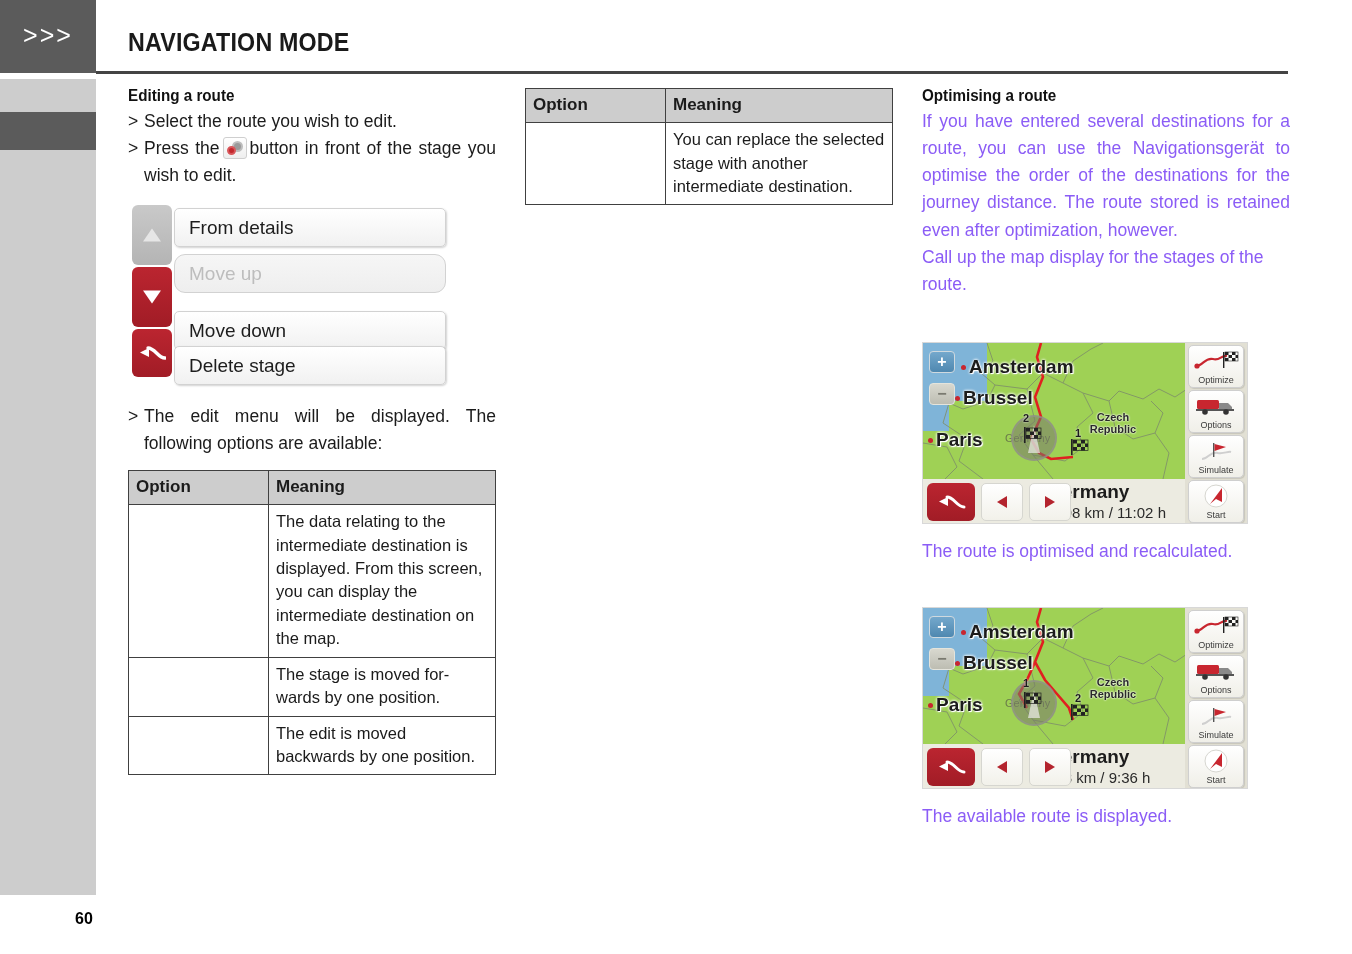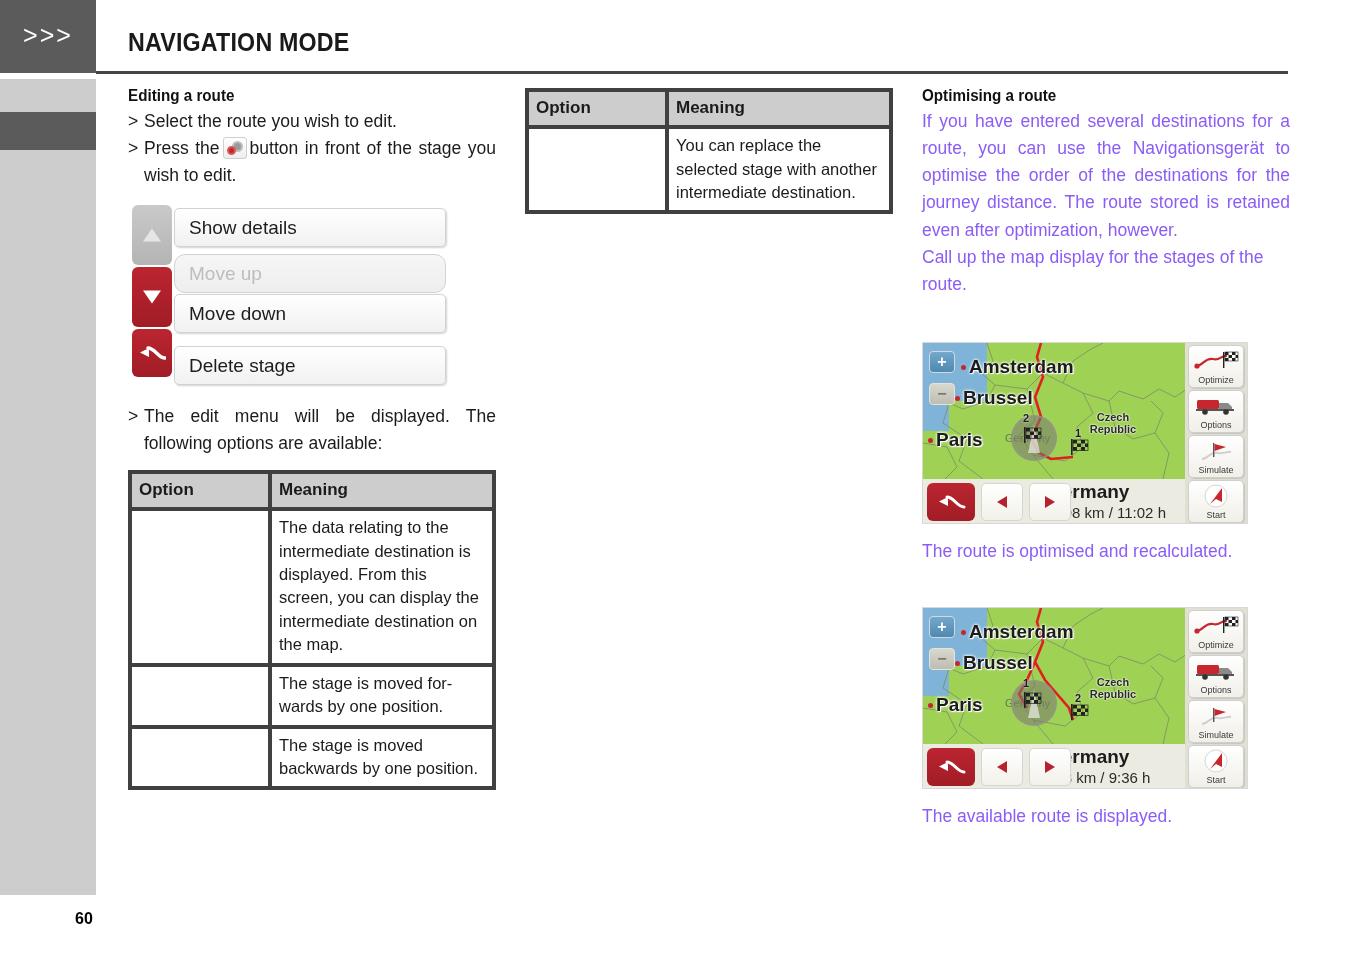--- a/index.html
+++ b/index.html
@@ -73,21 +73,21 @@
   .inline-btn .g1, .inline-btn .g2 { position: absolute; border-radius: 50%; }
   .inline-btn .g1 { width: 11px; height: 11px; right: 3px; top: 3px; background: #9a9a9a; border: 2px solid #bdbdbd; }
   .inline-btn .g2 { width: 9px; height: 9px; left: 3px; bottom: 3px; background: #c2272d; border: 2px solid #d9565a; }
 
   
   table.opt {
     border-collapse: collapse;
     font-size: 16.5px; color: #1b1b1b; font-weight: 300;
   }
   table.opt th, table.opt td {
-    border: 4px solid #404040; vertical-align: top;
+    border: 1px solid #404040; vertical-align: top;
     padding: 5px 7px 6px 7px; line-height: 1.42;
   }
   table.opt th {
     background: #cdcdcd; font-weight: 700; font-size: 17px; text-align: left;
     font-stretch: condensed; padding-top: 4px; padding-bottom: 5px;
   }
   td.opt-cell { }
 
   
   .menu-shot { position: absolute; width: 330px; height: 185px; }
@@ -194,26 +194,26 @@
       <span class="tri tri-dn"></span>
     </div>
     <div class="mbtn red" style="top:126px; height:48px;">
       <svg class="arrow-back" viewBox="0 0 28 14">
         <path d="M27 12 C20 12 17 2 10 2 L10 2" stroke="#ffffff" stroke-width="3.4" fill="none" stroke-linecap="round"></path>
         <path d="M11 2 L11 11 L2 6.5 Z" fill="#ffffff"></path>
       </svg>
     </div>
 
     <div class="menu-row" style="top:5px;">
-      <span>Show details</span>
+      <span>From details</span>
     </div>
     <div class="menu-row dim" style="top:51px;border-radius:11px;">
       <span>Move up</span>
     </div>
-    <div class="menu-row" style="top:91px;">
+    <div class="menu-row" style="top:108px;">
       <span>Move down</span>
     </div>
     <div class="menu-row" style="top:143px;">
       <span>Delete stage</span>
     </div>
   </div>
 
   <div class="col" style="left:128px; top:403px; width:368px;">
     <div class="bullet">
       <span class="mk">&gt;</span>
@@ -232,21 +232,21 @@
       <tr>
         <td class="opt-cell"></td>
         <td>The data relating to the intermediate destination is displayed. From this screen, you can display the intermediate destination on the map.</td>
       </tr>
       <tr>
         <td class="opt-cell"></td>
         <td>The stage is moved for-wards by one position.</td>
       </tr>
       <tr>
         <td class="opt-cell"></td>
-        <td>The stage is moved backwards by one position.</td>
+        <td>The edit is moved backwards by one position.</td>
       </tr>
     </tbody>
   </table>
 
   <table class="opt" style="position:absolute; left:525px; top:88px; width:368px;">
     <thead>
       <tr>
         <th style="width:140px;">Option</th>
         <th>Meaning</th>
       </tr>

